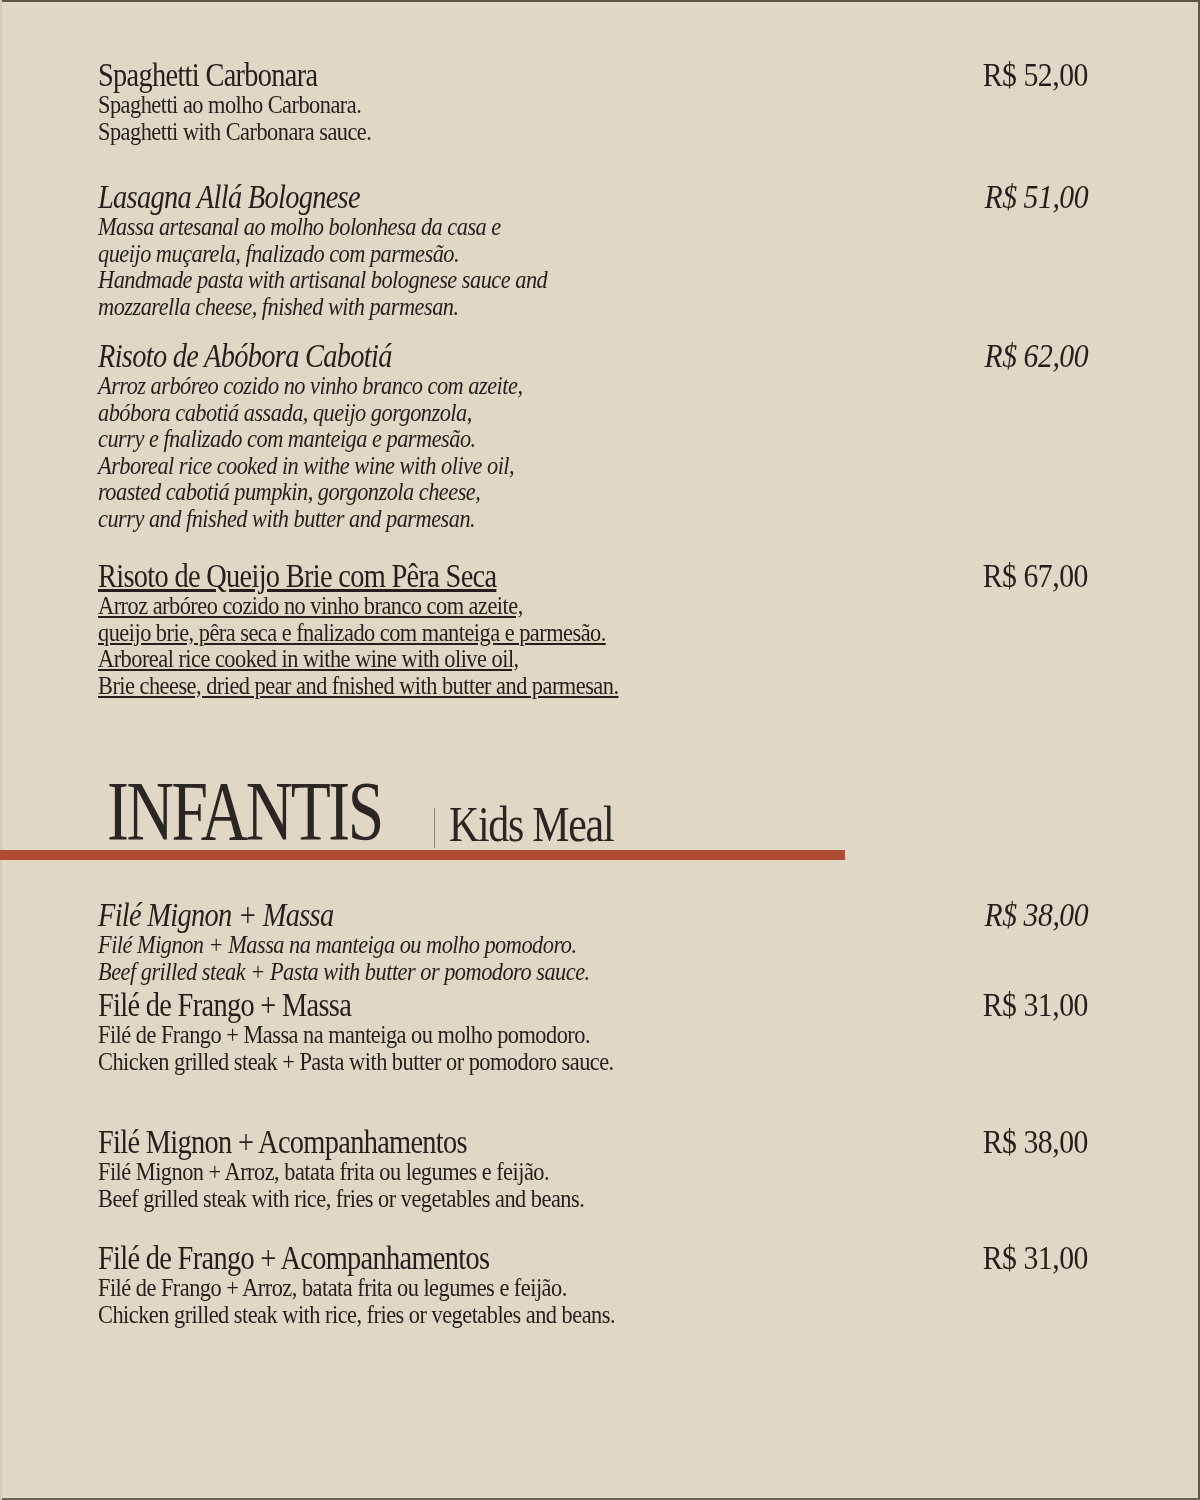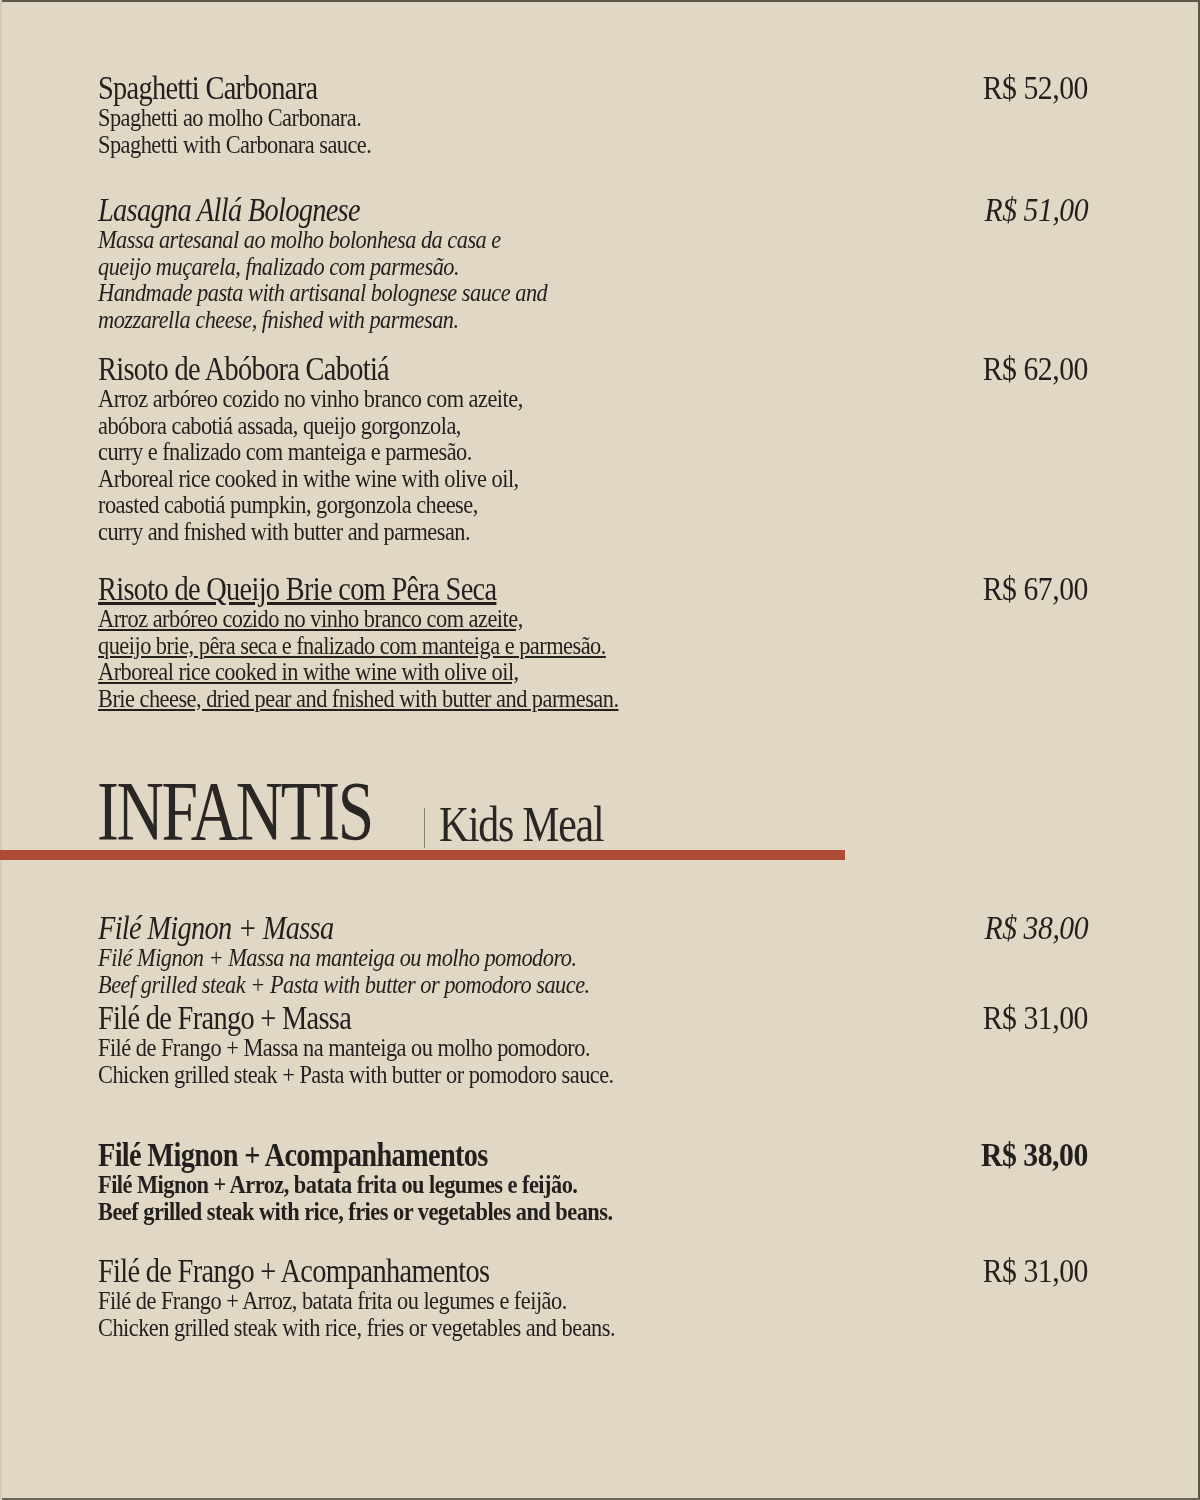--- a/index.html
+++ b/index.html
@@ -29,21 +29,20 @@
   }
   .frame-left {
     position: absolute; left: 0; top: 0; width: 2px; height: 1500px;
     background: #d4ccb8;
   }
 
   .item {
     position: absolute;
     left: 98px;
     width: 1000px;
-    margin-top: 13px;
   }
   .item-name {
     font-size: 33px;
     line-height: 34px;
     letter-spacing: -0.8px;
     transform: scaleX(0.86);
     transform-origin: left top;
     white-space: nowrap;
     display: block;
   }
@@ -67,21 +66,21 @@
     font-size: 33px;
     line-height: 34px;
     letter-spacing: -0.5px;
     white-space: nowrap;
     transform: scaleX(0.9);
     transform-origin: right top;
   }
 
   .section-heading {
     position: absolute;
-    left: 97px;
+    left: 107px;
     top: 770px;
     height: 82px;
     white-space: nowrap;
     text-align: center;
   }
   .section-title {
     display: inline-block;
     font-size: 84px;
     line-height: 84px;
     letter-spacing: -3px;
@@ -139,21 +138,21 @@
   <span class="item-name">Lasagna Allá Bolognese</span>
   <span class="item-desc">
     <span class="line">Massa artesanal ao molho bolonhesa da casa e</span>
     <span class="line">queijo muçarela, fnalizado com parmesão.</span>
     <span class="line">Handmade pasta with artisanal bolognese sauce and</span>
     <span class="line">mozzarella cheese, fnished with parmesan.</span>
   </span>
   <span class="item-price">R$ 51,00</span>
 </div>
 
-<div class="item" style="top:339px;">
+<div class="item" style="top:339px;font-style:italic;">
   <span class="item-name">Risoto de Abóbora Cabotiá</span>
   <span class="item-desc">
     <span class="line">Arroz arbóreo cozido no vinho branco com azeite,</span>
     <span class="line">abóbora cabotiá assada, queijo gorgonzola,</span>
     <span class="line">curry e fnalizado com manteiga e parmesão.</span>
     <span class="line">Arboreal rice cooked in withe wine with olive oil,</span>
     <span class="line">roasted cabotiá pumpkin, gorgonzola cheese,</span>
     <span class="line">curry and fnished with butter and parmesan.</span>
   </span>
   <span class="item-price">R$ 62,00</span>
@@ -188,21 +187,21 @@
 
 <div class="item" style="top:988px;">
   <span class="item-name">Filé de Frango + Massa</span>
   <span class="item-desc">
     <span class="line">Filé de Frango + Massa na manteiga ou molho pomodoro.</span>
     <span class="line">Chicken grilled steak + Pasta with butter or pomodoro sauce.</span>
   </span>
   <span class="item-price">R$ 31,00</span>
 </div>
 
-<div class="item" style="top:1125px;font-weight:bold;">
+<div class="item" style="top:1125px;">
   <span class="item-name">Filé Mignon + Acompanhamentos</span>
   <span class="item-desc">
     <span class="line">Filé Mignon + Arroz, batata frita ou legumes e feijão.</span>
     <span class="line">Beef grilled steak with rice, fries or vegetables and beans.</span>
   </span>
   <span class="item-price">R$ 38,00</span>
 </div>
 
 <div class="item" style="top:1241px;">
   <span class="item-name">Filé de Frango + Acompanhamentos</span>

